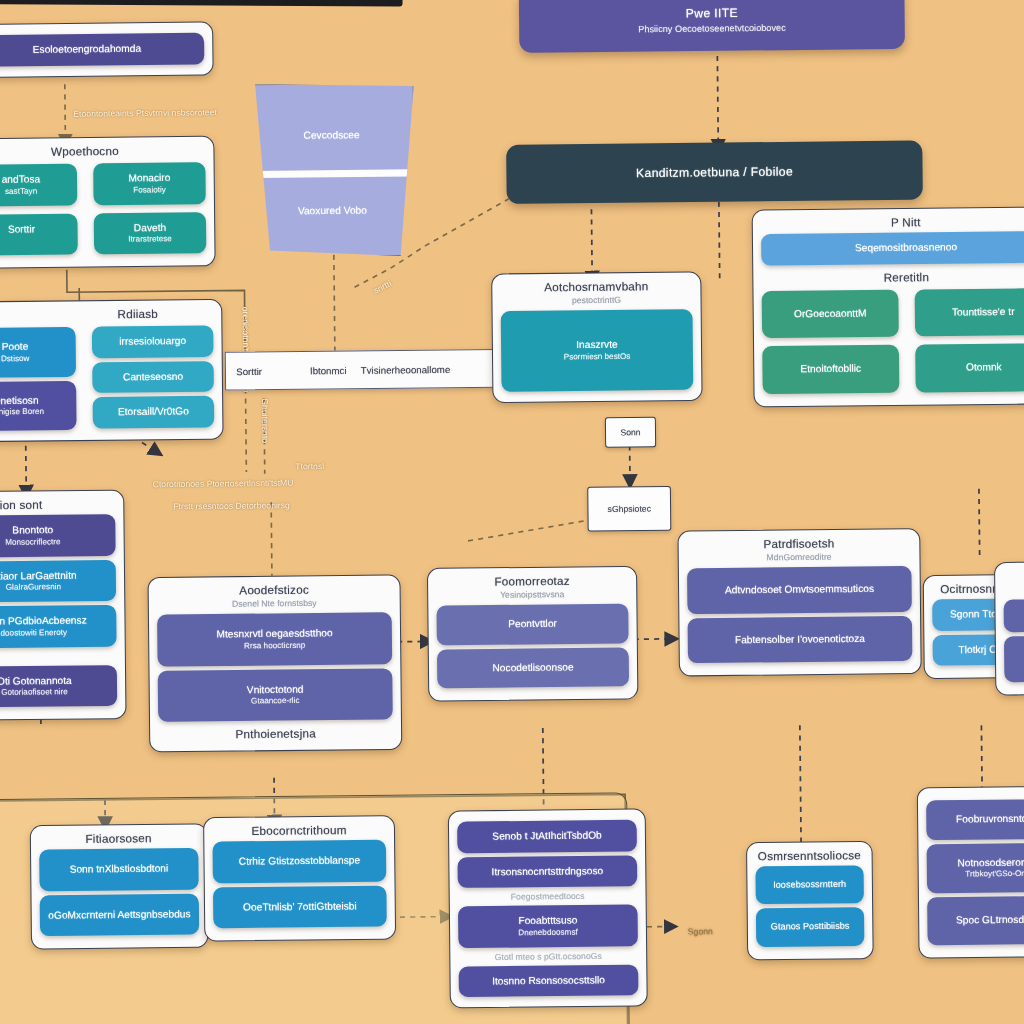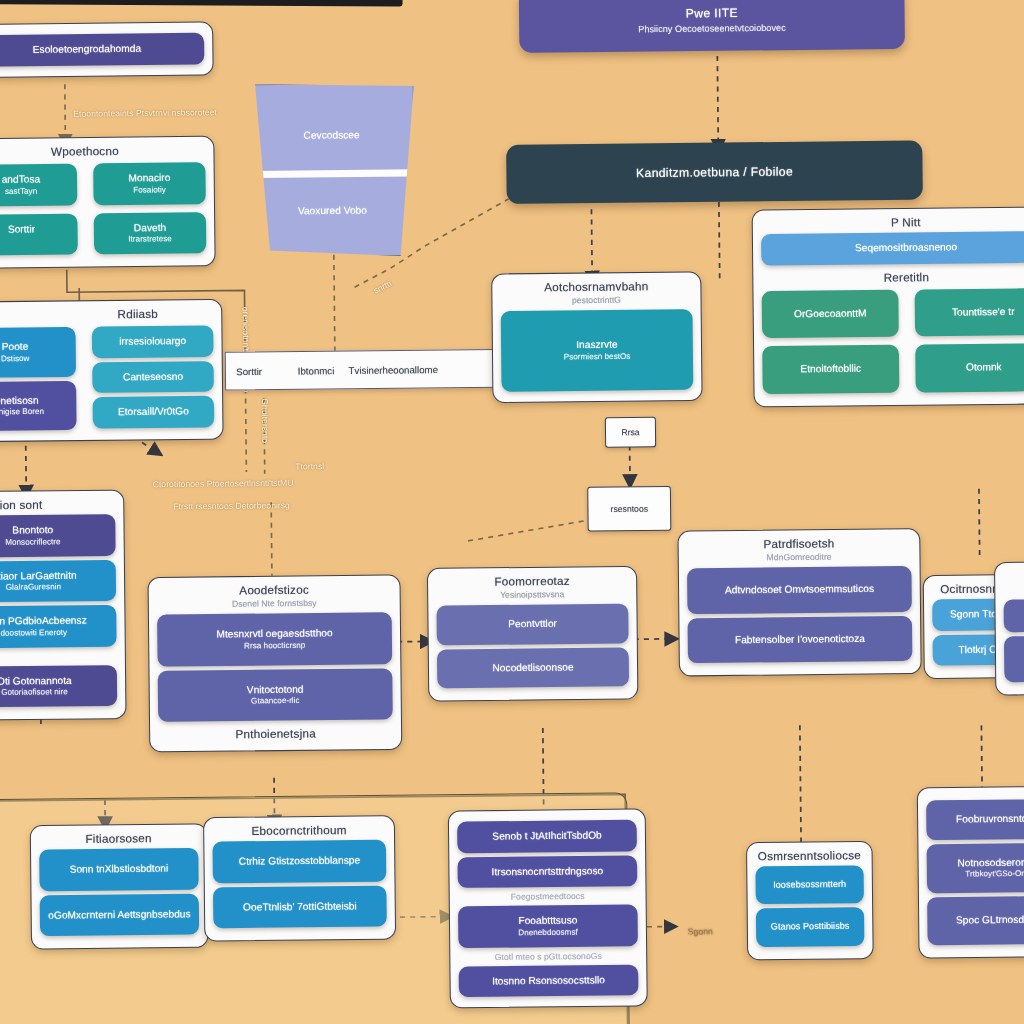--- a/index.html
+++ b/index.html
@@ -208,21 +208,21 @@
         </div>
         <div class="chip" style="background:#31a8c4;margin-bottom:10px;">
           <div class="l1">Etorsaill/Vr0tGo</div>
         </div>
       </div>
     </div>
   </div>
 
   <div class="striphdr" style="left:232px;top:352px;width:266px;height:36px;">
     <span style="margin-left:10px;">Sorttir</span>
-    <span style="margin-left:35px;">Ibtonmci</span>
+    <span style="margin-left:47px;">Ibtonmci</span>
     <span style="margin-left:14px;">Tvisinerheoonallome</span>
   </div>
 
   <div class="card" style="left:494px;top:278px;width:204px;">
     <div class="ttl">Aotchosrnamvbahn</div>
     <div class="sub">pestoctrinttG</div>
     <div class="chip" style="background:#1f9cb0;padding:28px 6px;margin-bottom:10px;">
       <div class="l1">Inaszrvte</div>
       <div class="l2">Psormiesn bestOs</div>
     </div>
@@ -266,24 +266,24 @@
       <div class="l1">Fiipin  PGdbioAcbeensz</div>
       <div class="l2">doostowiti Eneroty</div>
     </div>
     <div class="chip" style="background:#4f4b93;margin-top:18px;margin-bottom:12px;">
       <div class="l1">Oti Gotonannota</div>
       <div class="l2">Gotoriaofisoet nire</div>
     </div>
   </div>
 
   <div class="minibox" style="left:604px;top:420px;width:48px;height:28px;">
-    <span>Rrsa</span>
+    <span>Sonn</span>
   </div>
   <div class="minibox" style="left:586px;top:488px;width:80px;height:42px;">
-    <span>rsesntoos</span>
+    <span>sGhpsiotec</span>
   </div>
 
   <div class="card" style="left:154px;top:572px;width:246px;">
     <div class="ttl">Aoodefstizoc</div>
     <div class="sub">Dsenel  Nte  fornstsbsy</div>
     <div class="chip" style="background:#5f63a8;padding:14px 6px;">
       <div class="l1">Mtesnxrvtl oegaesdstthoo</div>
       <div class="l2">Rrsa hoocticrsnp</div>
     </div>
     <div class="chip" style="background:#5f63a8;padding:14px 6px;">

